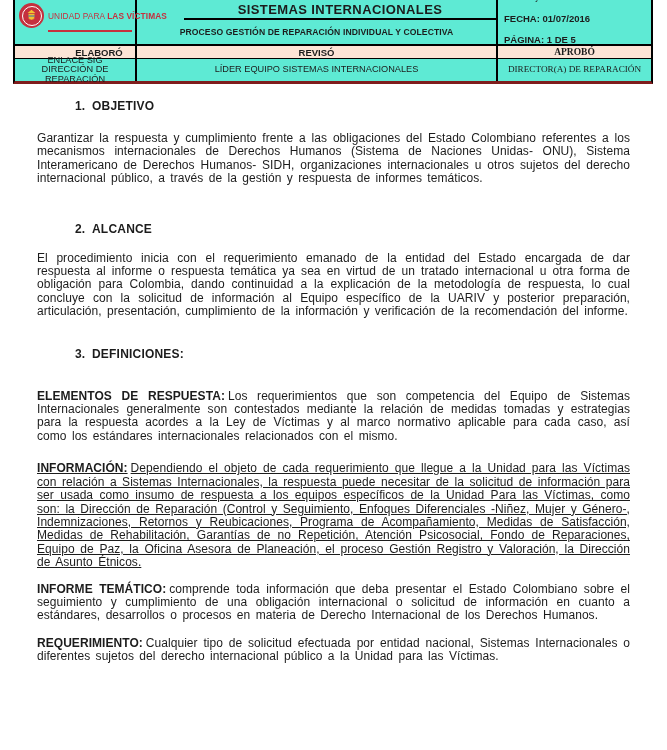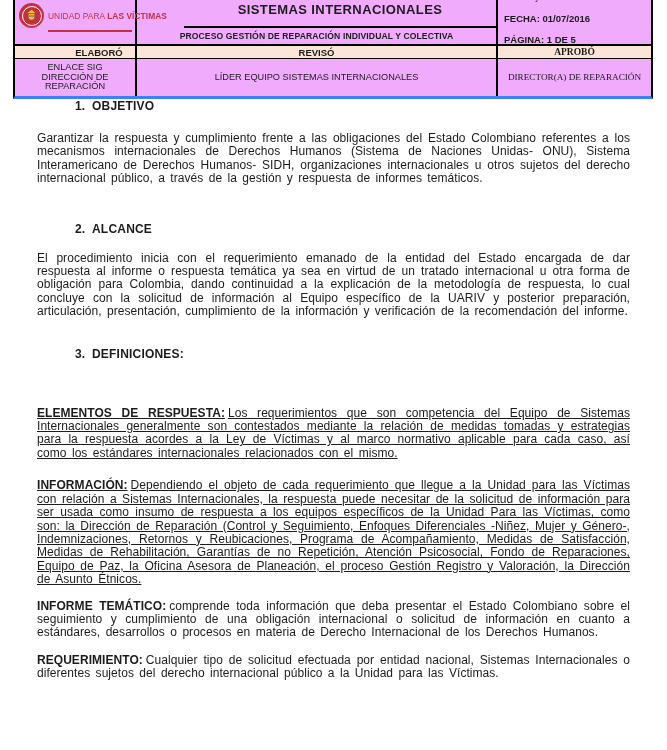--- a/index.html
+++ b/index.html
@@ -6,61 +6,61 @@
   html, body { background: #ffffff; }
   body {
     width: 667px; height: 750px; position: relative; overflow: hidden;
     font-family: "Liberation Sans", sans-serif; color: #1c1c1c;
   }
 
   
   .header-table {
     position: absolute; top: 0; left: 13px; width: 640px;
     border-left: 2px solid #000; border-right: 2px solid #000;
-    border-bottom: 3px solid #3b82f6; background: #f0abfc;
+    border-bottom: 3px solid #7f1d1d; background: #5eead4;
   }
   .ht-row1 { display: flex; height: 46px; border-bottom: 2px solid #000; }
   .ht-c1 { width: 120px; position: relative; }
   .ht-c2 { width: 363px; border-left: 2px solid #000; border-right: 2px solid #000; display: flex; flex-direction: column; }
   .ht-c3 { flex: 1; padding-left: 6px; font-weight: bold; font-size: 9.5px; }
 
   .logo-wrap { display: flex; align-items: center; gap: 4px; padding: 3px 2px 0 4px; }
   .coat { width: 25px; height: 25px; border-radius: 50%; background: #C5303E; position: relative; flex: 0 0 auto; }
   .coat-inner { position: absolute; inset: 2.5px; border-radius: 50%; border: 1.5px solid #fff; display: flex; align-items: center; justify-content: center; }
   .brand { font-size: 8.3px; color: #C5303E; white-space: nowrap; letter-spacing: 0.1px; }
   .brand .b { font-weight: bold; }
   .brand-rule { height: 1.5px; background: #C5303E; margin: 2px 3px 0 33px; }
 
-  .ht-title-box { height: 28px; border-bottom: 2px solid #000; overflow: hidden; text-align: center; margin-left: 47px; }
+  .ht-title-box { height: 20px; border-bottom: 2px solid #000; overflow: hidden; text-align: center; margin-left: 47px; }
   .ht-title-box span { display: inline-block; margin-top: -7px; font-weight: bold; font-size: 13px; letter-spacing: 0.4px; }
   .ht-process { flex: 1; display: flex; align-items: center; justify-content: center; text-align: center; font-weight: bold; font-size: 8.6px; letter-spacing: 0.1px; padding: 0 25px; }
 
   .version-clip { height: 3px; overflow: hidden; }
   .version-clip span { display: inline-block; margin-top: -9px; font-size: 9.5px; }
   .meta-line { margin-top: 10px; }
 
   .ht-row2 { display: flex; height: 13px; background: #FCE4D6; border-bottom: 1.5px solid #000; font-weight: bold; font-size: 9.5px; }
-  .ht-row3 { display: flex; height: 37px; font-size: 9.2px; line-height: 9.6px; }
+  .ht-row3 { display: flex; height: 22px; font-size: 9.2px; line-height: 9.6px; }
   .cell { display: flex; align-items: center; justify-content: center; text-align: center; }
   .w1 { width: 120px; padding-left: 48px; } .w2 { width: 363px; border-left: 2px solid #000; border-right: 2px solid #000; } .w3 { flex: 1; font-family: Liberation Serif, serif; }
   .ht-row3 .w1, .ht-row3 .w3 { padding: 0 8px; }
 
   
   .doc-body { position: absolute; top: 84px; left: 37px; width: 593px; }
   .sec-heading { font-weight: bold; font-size: 12px; padding-left: 38px; letter-spacing: 0.2px; }
   .sec-num { display: inline-block; width: 17px; }
   .para { text-align: justify; font-size: 12px; line-height: 13.4px; letter-spacing: 0.05px; word-spacing: 2px; }
   .def-term { font-weight: bold; margin-right: 3px; }
 
   .mt-h1 { margin-top: 15px; }
   .mt-p1 { margin-top: 19px; }
   .mt-h2 { margin-top: 36px; }
   .mt-p2 { margin-top: 16px; }
   .mt-h3 { margin-top: 28px; }
-  .mt-d1 { margin-top: 46px; text-decoration: underline; }
+  .mt-d1 { margin-top: 29px; }
   .mt-d2 { margin-top: 19px; text-decoration: underline; }
   .mt-d3 { margin-top: 13px; }
   .mt-d4 { margin-top: 14px; }
 </style>
 </head>
 <body>
 
 <div class="header-table">
 
   <div class="ht-row1">

